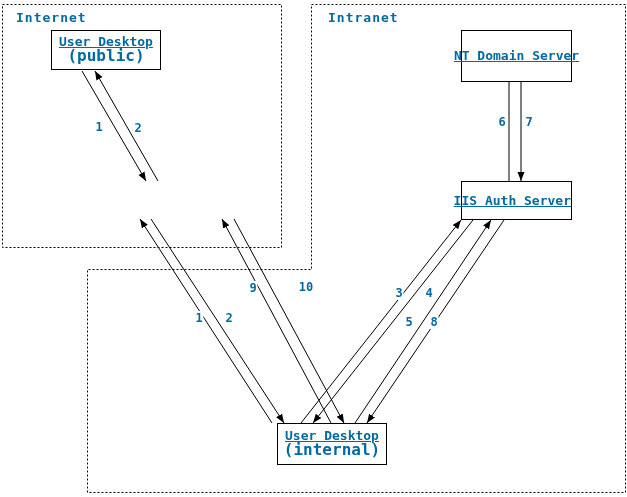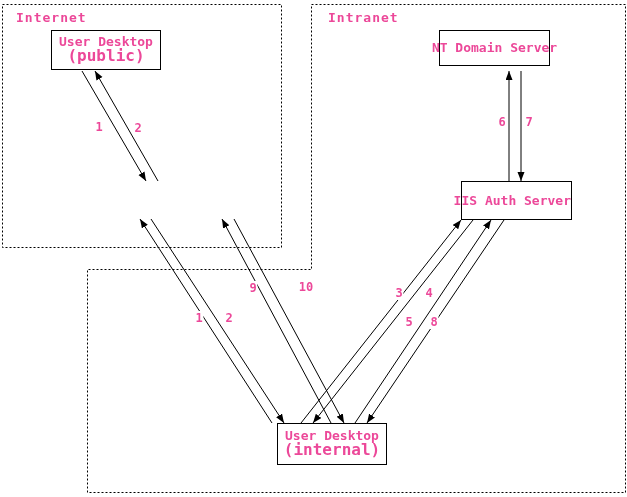--- a/index.html
+++ b/index.html
@@ -1,40 +1,40 @@
 <!DOCTYPE html>
 <html><head>
 <meta charset="utf-8">
 <style>
   html,body{margin:0;padding:0;background:#ffffff;}
   .canvas{
     position:relative;
     width:627px;height:497px;
     background:#ffffff;
     font-family:"DejaVu Sans Mono","Liberation Mono",monospace;
-    color:#ec4899;
+    color:#0369a1;
     overflow:hidden;
   }
   .canvas svg{position:absolute;left:0;top:0;}
   .region-label{
     position:absolute;
     font-size:13px;font-weight:bold;letter-spacing:1px;
     white-space:nowrap;
   }
   .node{
     position:absolute;
     border:1px solid #000;
     background:#ffffff;
     display:flex;flex-direction:column;
     align-items:center;justify-content:center;
     text-align:center;
     line-height:1.05;
     box-sizing:border-box;
   }
-  .node .title{font-size:13px;font-weight:bold;white-space:nowrap;}
+  .node .title{font-size:13px;font-weight:bold;white-space:nowrap;text-decoration:underline;}
   .node .subtitle{font-size:16px;font-weight:bold;white-space:nowrap;}
   .flow-label{
     position:absolute;
     font-size:12px;font-weight:bold;
     transform:translate(-50%,-50%);
     background:#ffffff;
     padding:0 1px;
     white-space:nowrap;
   }
 </style>
@@ -81,21 +81,21 @@
 
   <div class="region-label" style="left:16px;top:10px;">Internet</div>
   <div class="region-label" style="left:328px;top:10px;">Intranet</div>
 
   <div class="node" style="left:51px;top:30px;width:110px;height:40px;">
     <div class="title">User Desktop</div>
     <div class="subtitle">(public)</div>
   </div>
 
 
-  <div class="node" style="left:439px;top:30px;width:111px;height:36px;">
+  <div class="node" style="left:461px;top:30px;width:111px;height:52px;">
     <div class="title">NT Domain Server</div>
   </div>
 
   <div class="node" style="left:461px;top:181px;width:111px;height:39px;align-items:flex-end;">
     <div class="title">IIS Auth Server</div>
   </div>
 
   <div class="node" style="left:277px;top:423px;width:110px;height:42px;">
     <div class="title">User Desktop</div>
     <div class="subtitle">(internal)</div>

